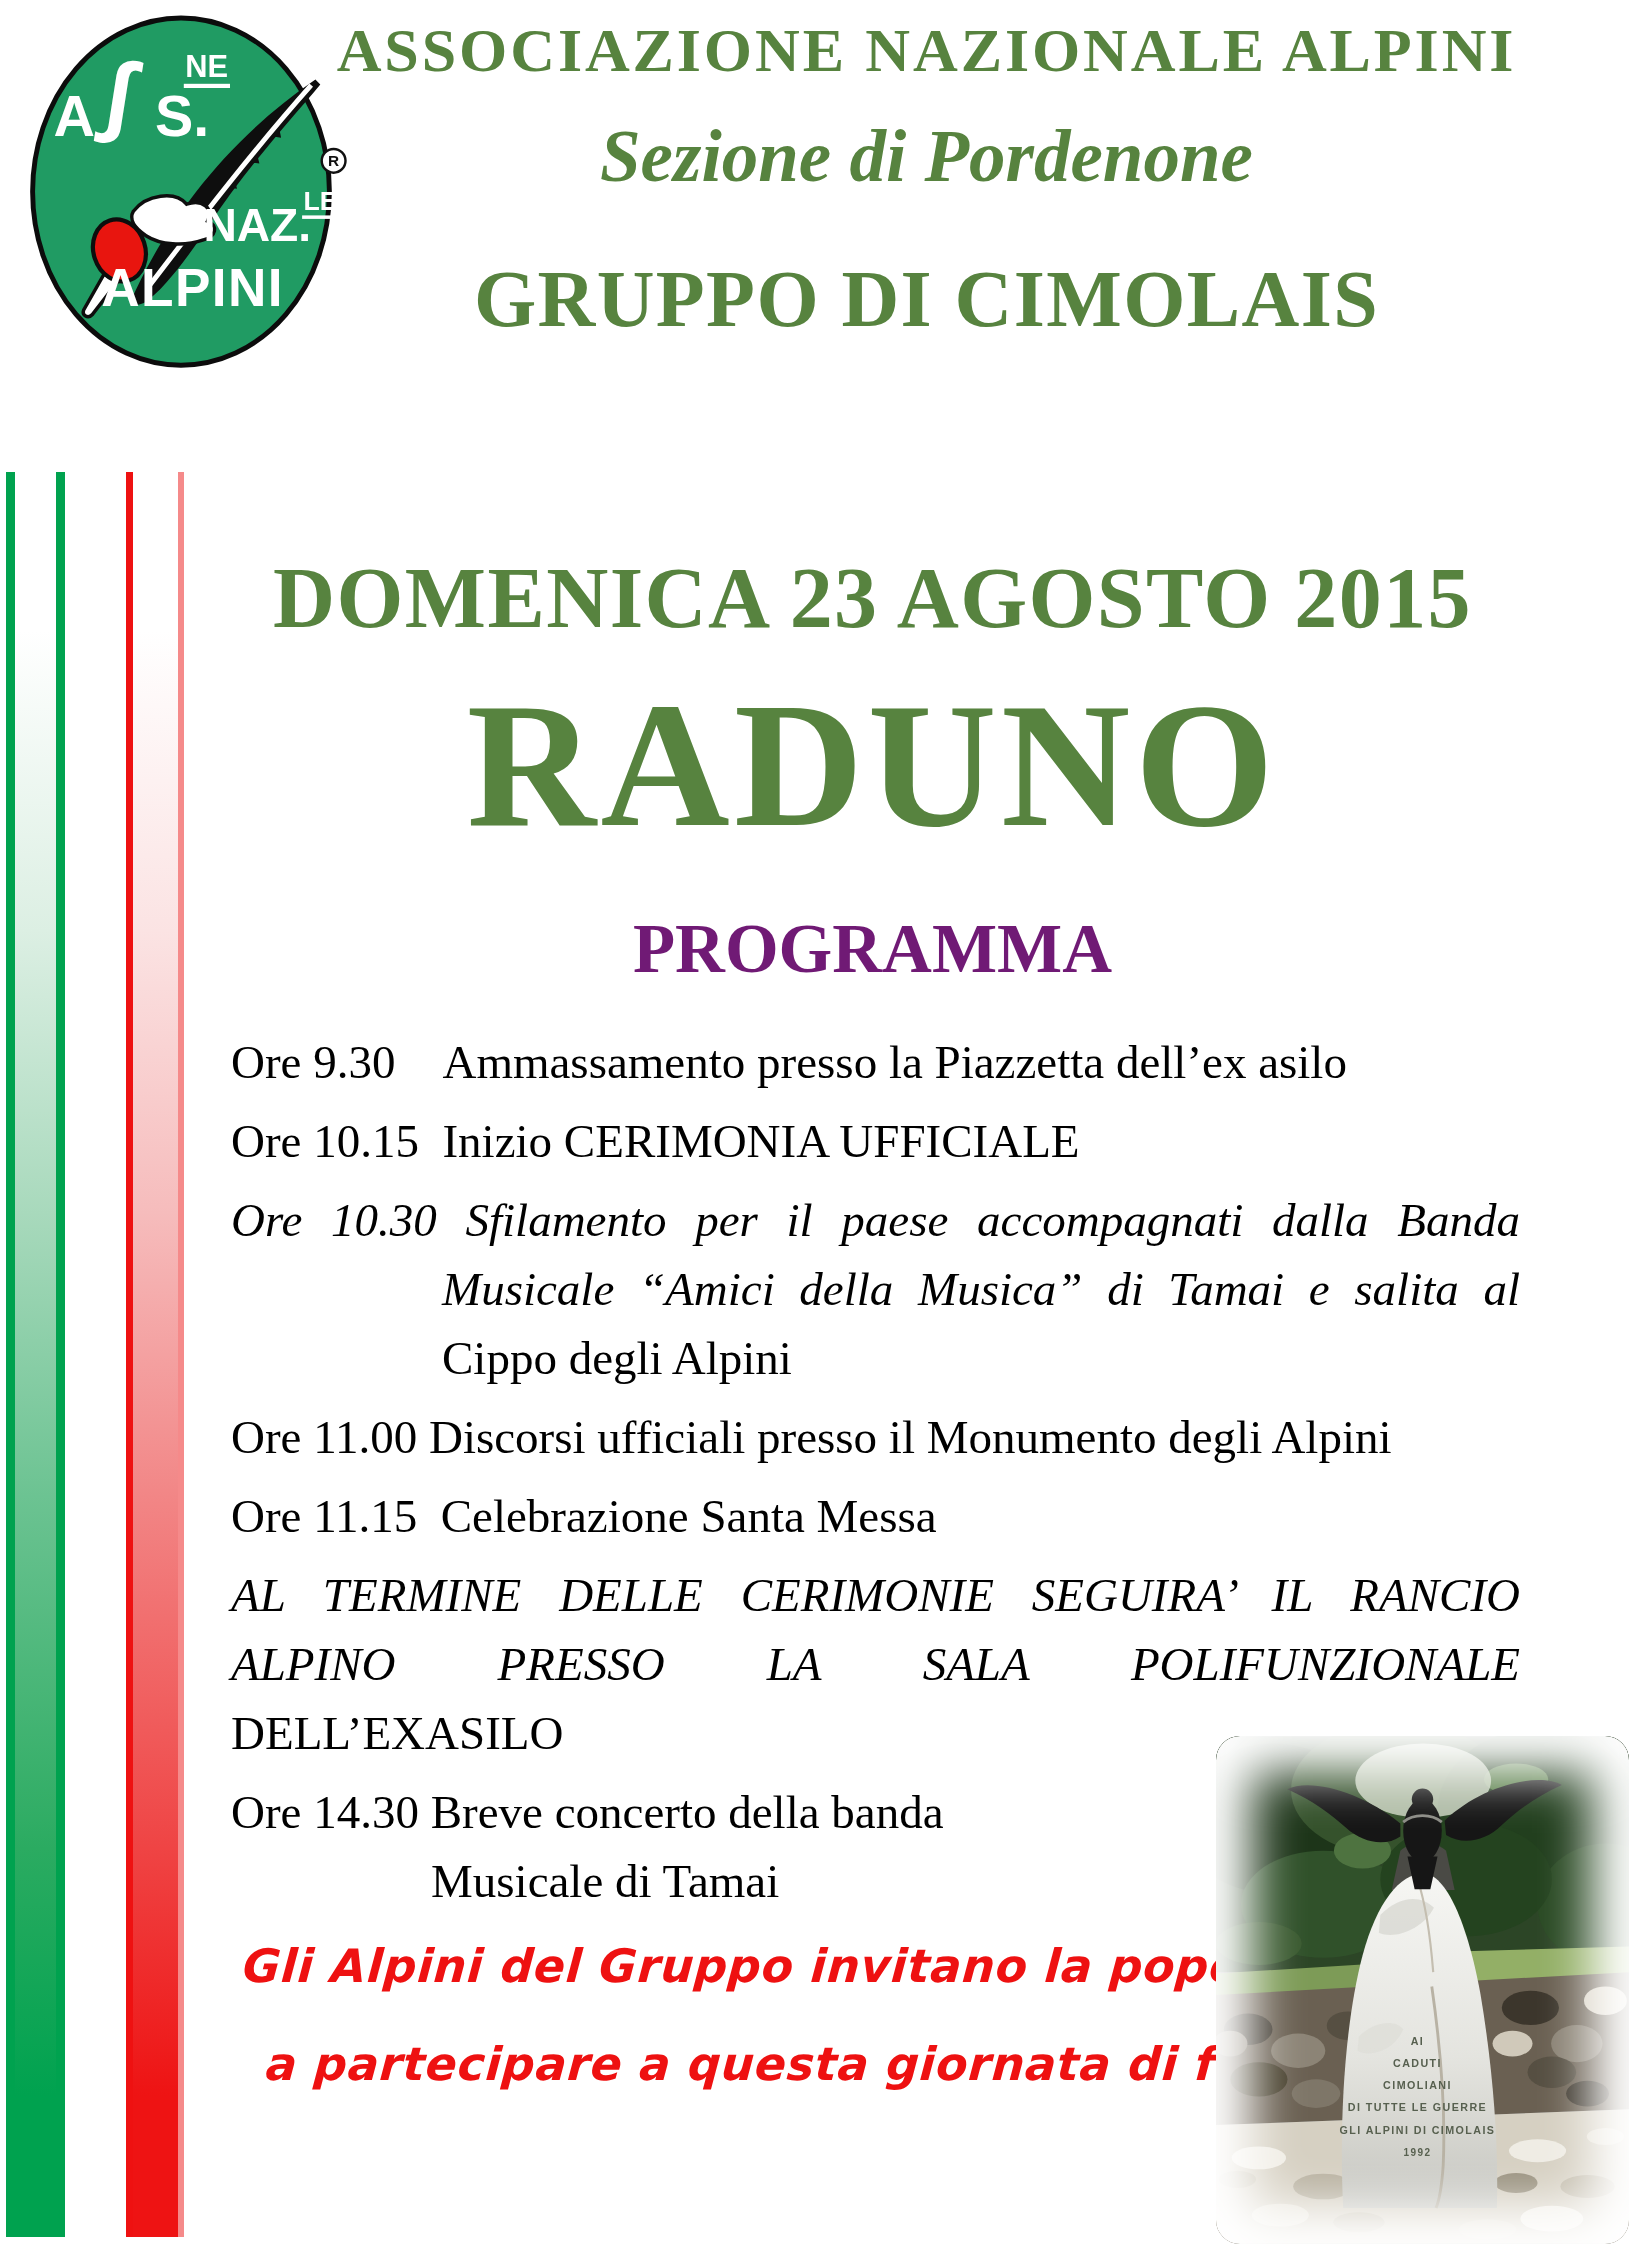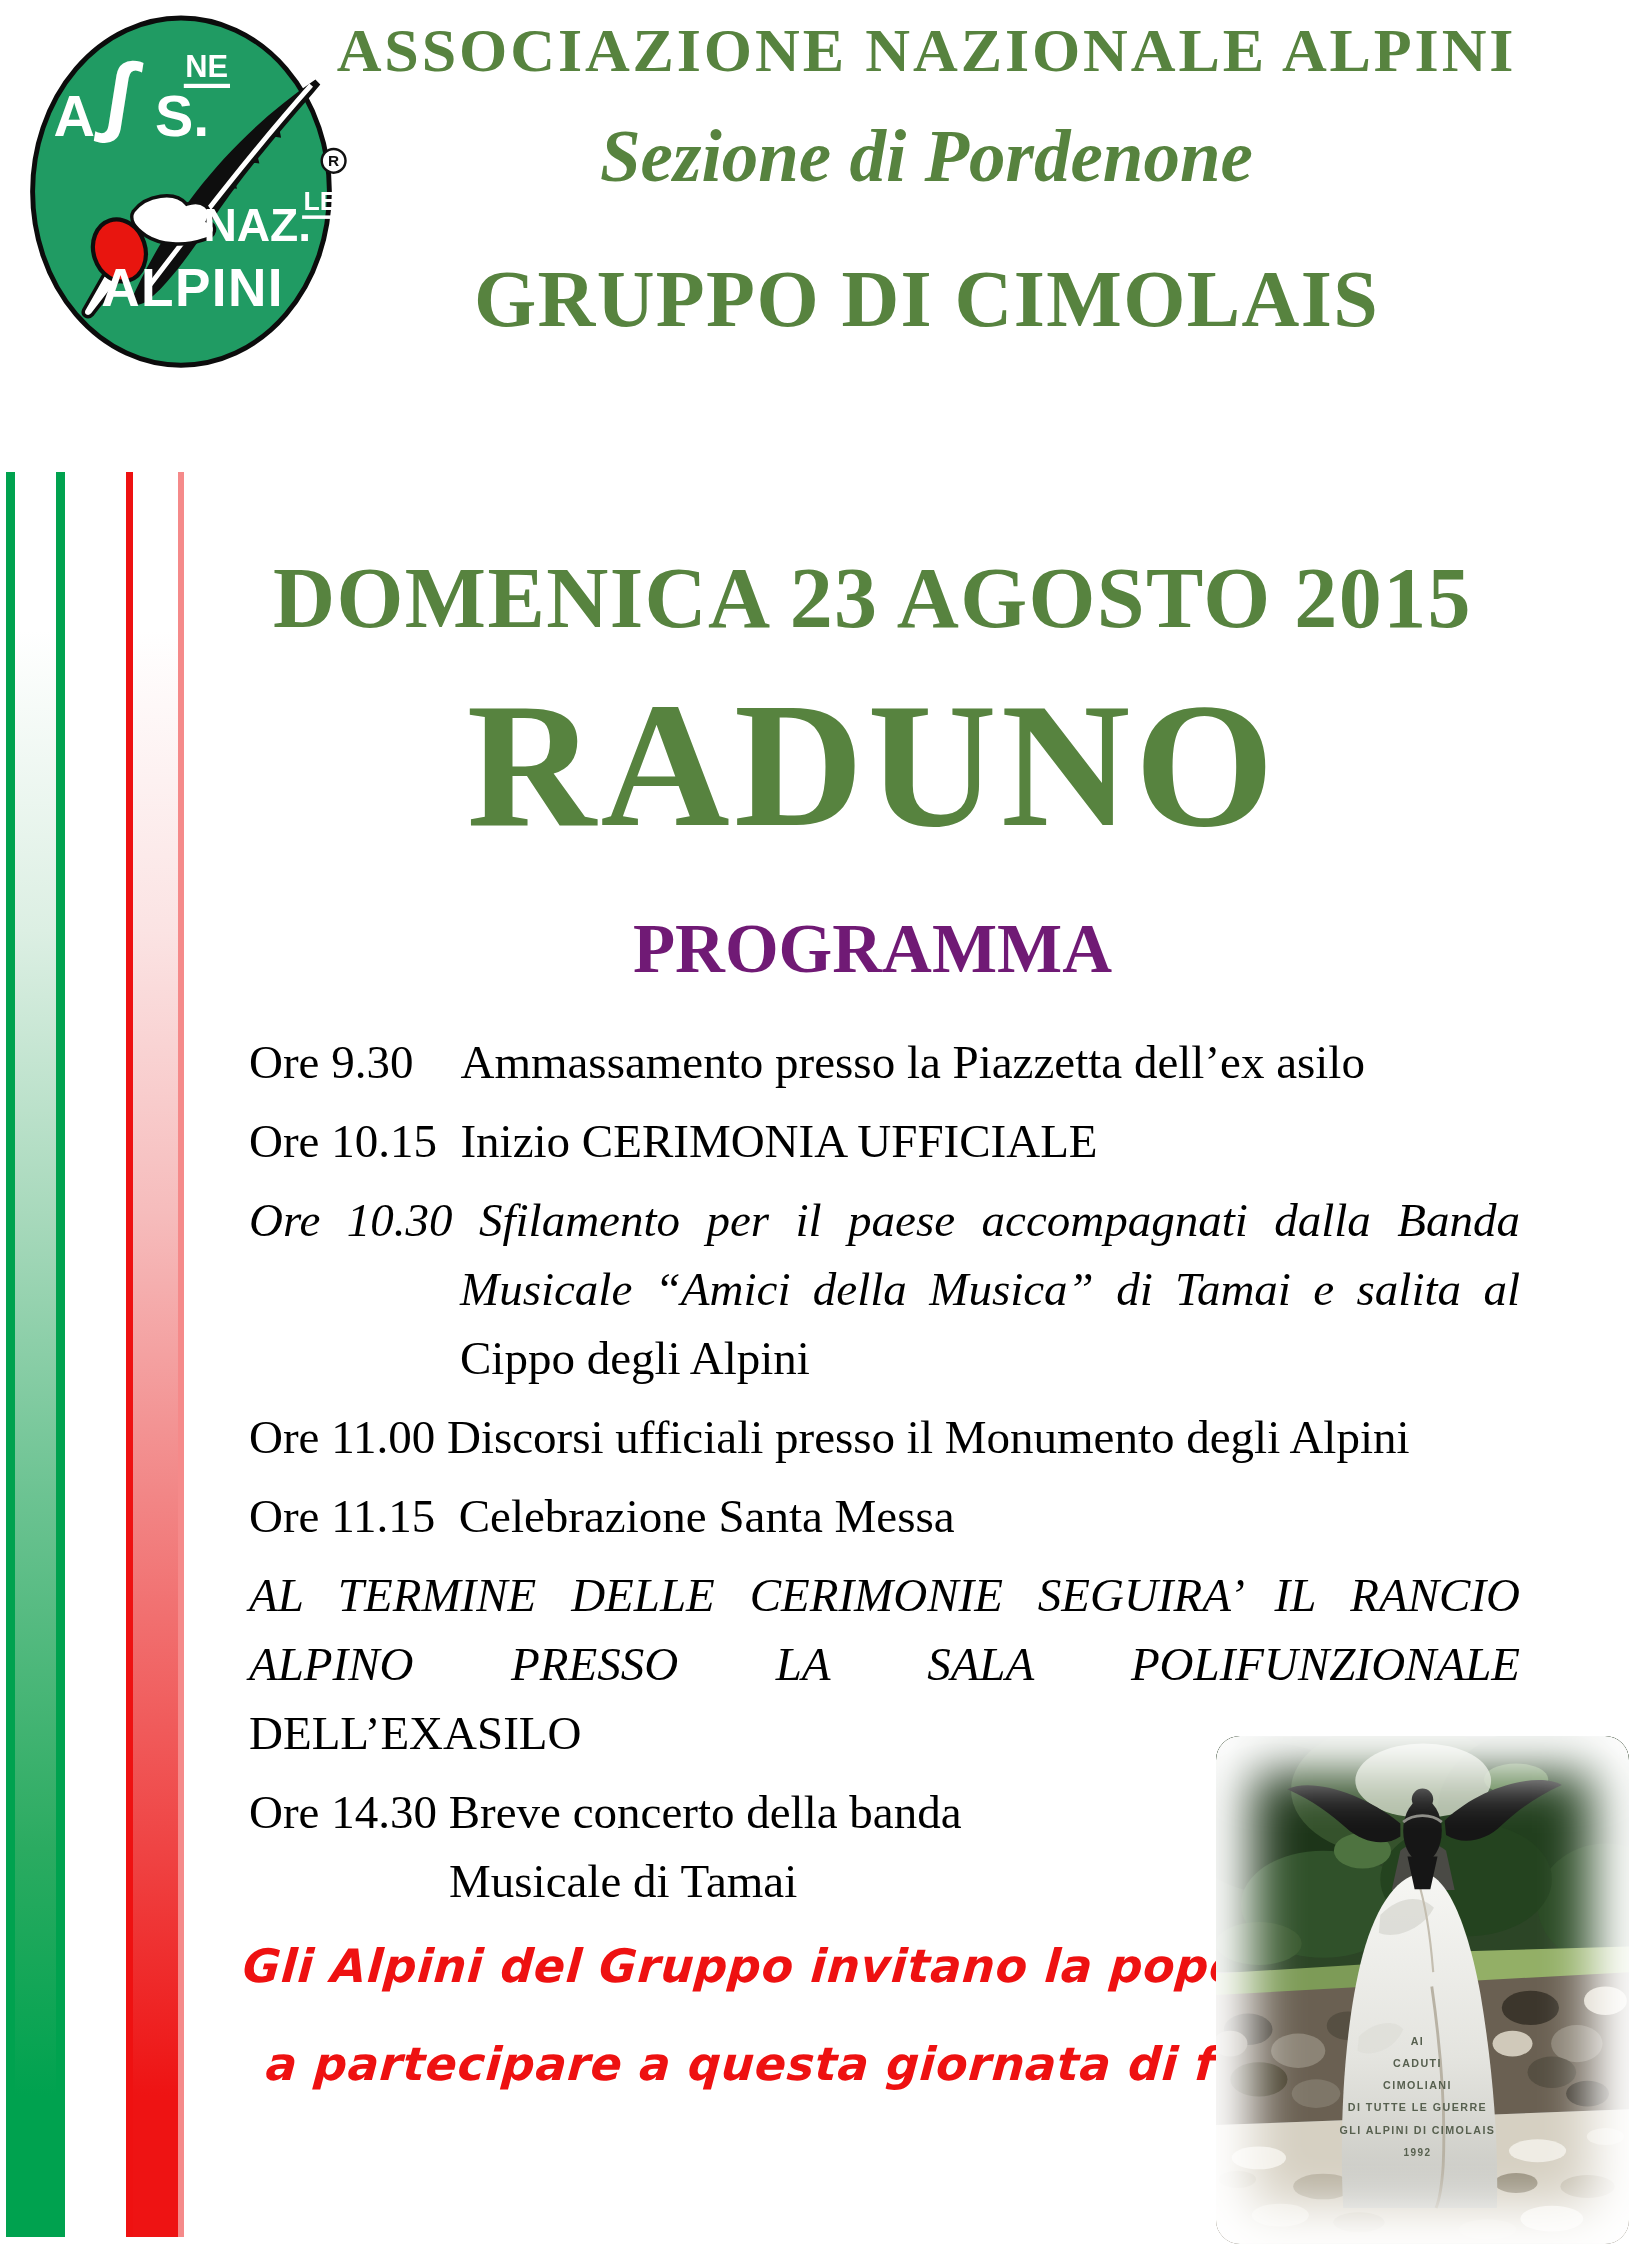--- a/index.html
+++ b/index.html
@@ -31,21 +31,21 @@
   .h-sez{margin-top:39px;font-size:73px;font-weight:bold;font-style:italic;line-height:1;}
   .h-gruppo{margin-top:66px;font-size:80px;font-weight:bold;letter-spacing:1.4px;line-height:1;}
 
   
   .event{position:absolute;left:186px;right:79px;top:543px;text-align:center;}
   .e-date{margin-top:10px;font-size:86px;font-weight:bold;letter-spacing:1.4px;color:#57833F;line-height:1.05;}
   .e-title{margin-top:28px;font-size:179px;font-weight:bold;letter-spacing:4.3px;color:#57833F;line-height:1.05;}
   .e-prog{margin-top:56px;font-size:69px;font-weight:bold;color:#701a75;line-height:1;}
 
   
-  .program{position:absolute;left:249px;right:118px;top:1028px;color:#000;}
+  .program{position:absolute;left:231px;right:118px;top:1028px;color:#000;}
   .pi{font-size:47px;line-height:69px;margin:0 0 10px 0;}
   .pi.single{white-space:pre;}
   .pi.m0{margin-bottom:0;}
   .pi.hang{padding-left:211px;text-indent:-211px;}
   .pi.cont{padding-left:211px;}
   .pi.fj{white-space:pre-wrap;text-align:justify;text-align-last:justify;font-style:italic;}
   .pi.hang14{padding-left:200px;text-indent:-200px;white-space:pre-wrap;}
 
   
   .invite-line{

